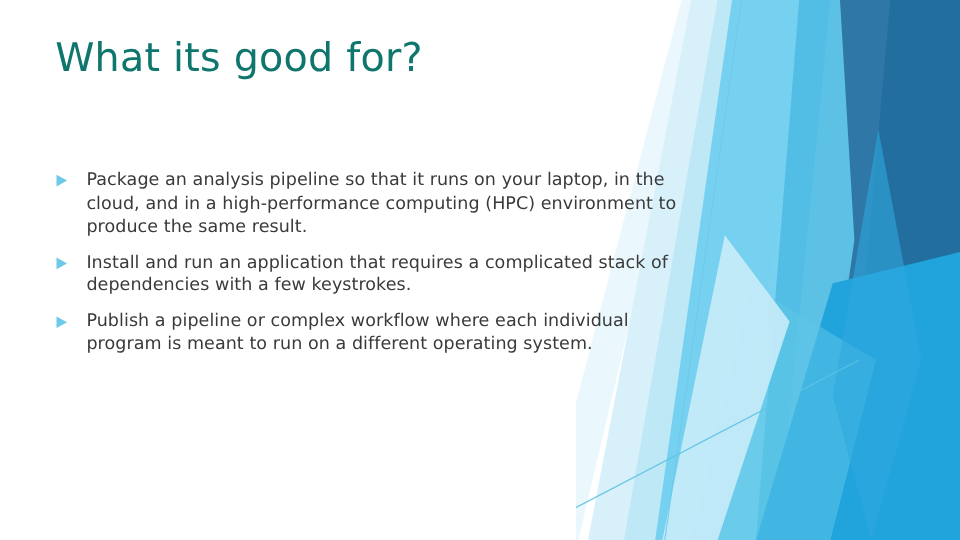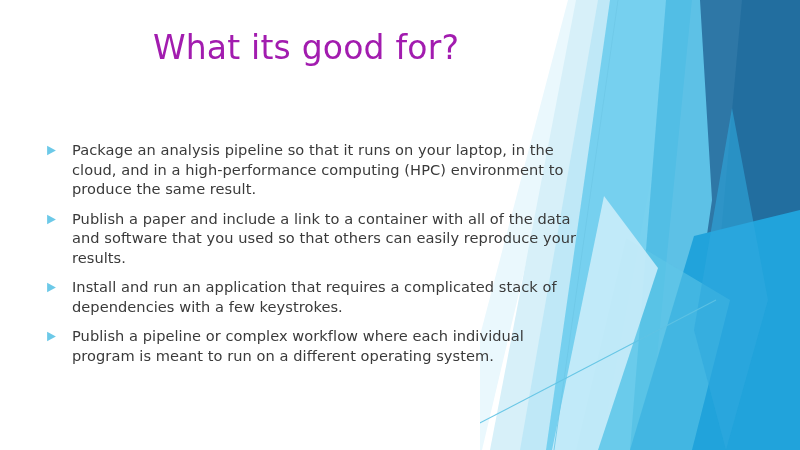--- a/index.html
+++ b/index.html
@@ -33,24 +33,23 @@
 
   
   .title {
     position: absolute;
     left: 46px;
     top: 28px;
     width: 520px;
     font-size: 33px;
     line-height: 40px;
     font-weight: 400;
-    color: #a21caf;
+    color: #0f766e;
     letter-spacing: 0.2px;
     white-space: nowrap;
-    text-align: center;
   }
 
   
   .body-block {
     position: absolute;
     left: 46px;
     top: 140px;
     width: 540px;
   }
   .bullet-row {
@@ -121,28 +120,20 @@
 
     <div class="bullet-row">
       <span class="bullet-marker">
         <svg viewBox="0 0 10 10" xmlns="http://www.w3.org/2000/svg">
             <polygon points="1,0.6 9,5 1,9.4" fill="#6CC9E8"></polygon>
           </svg>
       </span>
       <span class="bullet-text">Package an analysis pipeline so that it runs on your laptop, in the cloud, and in a high-performance computing (HPC) environment to produce the same result.</span>
     </div>
 
-    <div class="bullet-row">
-      <span class="bullet-marker">
-        <svg viewBox="0 0 10 10" xmlns="http://www.w3.org/2000/svg">
-            <polygon points="1,0.6 9,5 1,9.4" fill="#6CC9E8"></polygon>
-          </svg>
-      </span>
-      <span class="bullet-text">Publish a paper and include a link to a container with all of the data and software that you used so that others can easily reproduce your results.</span>
-    </div>
 
     <div class="bullet-row">
       <span class="bullet-marker">
         <svg viewBox="0 0 10 10" xmlns="http://www.w3.org/2000/svg">
             <polygon points="1,0.6 9,5 1,9.4" fill="#6CC9E8"></polygon>
           </svg>
       </span>
       <span class="bullet-text">Install and run an application that requires a complicated stack of dependencies with a few keystrokes.</span>
     </div>
 

